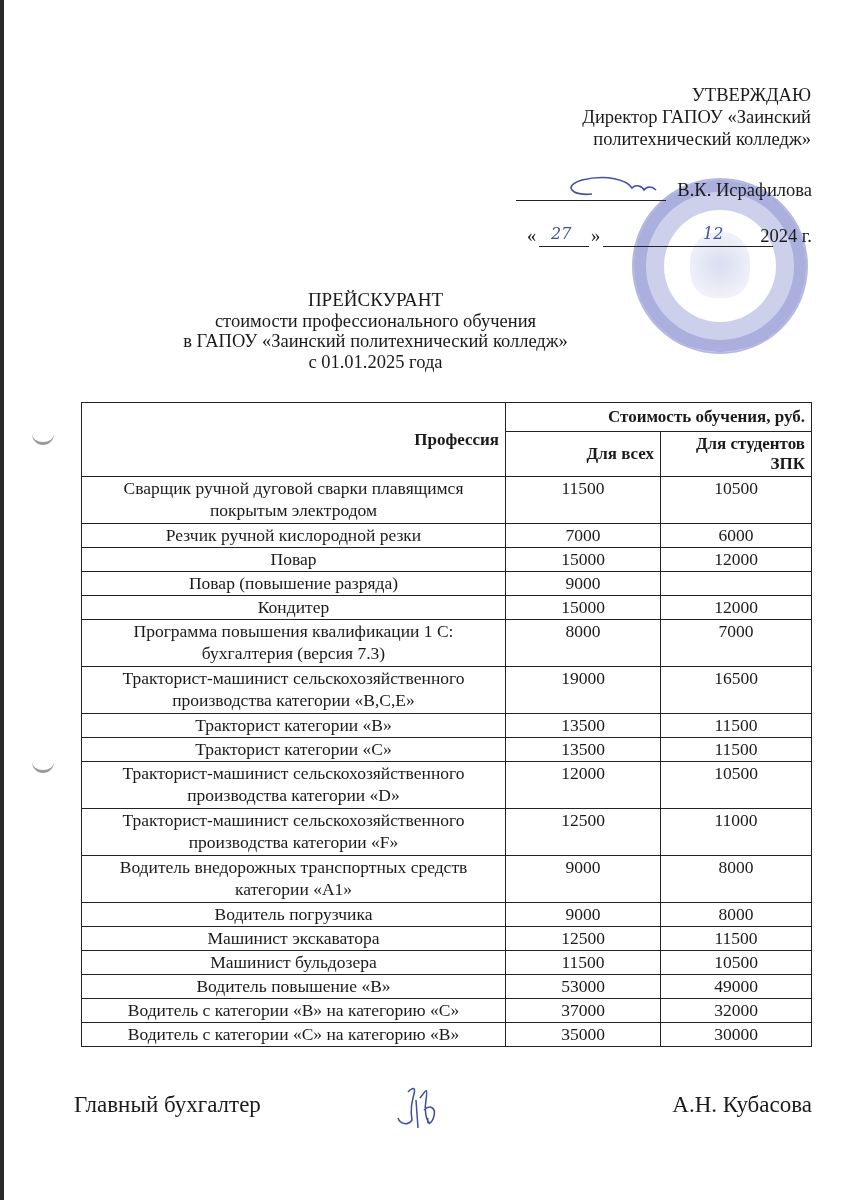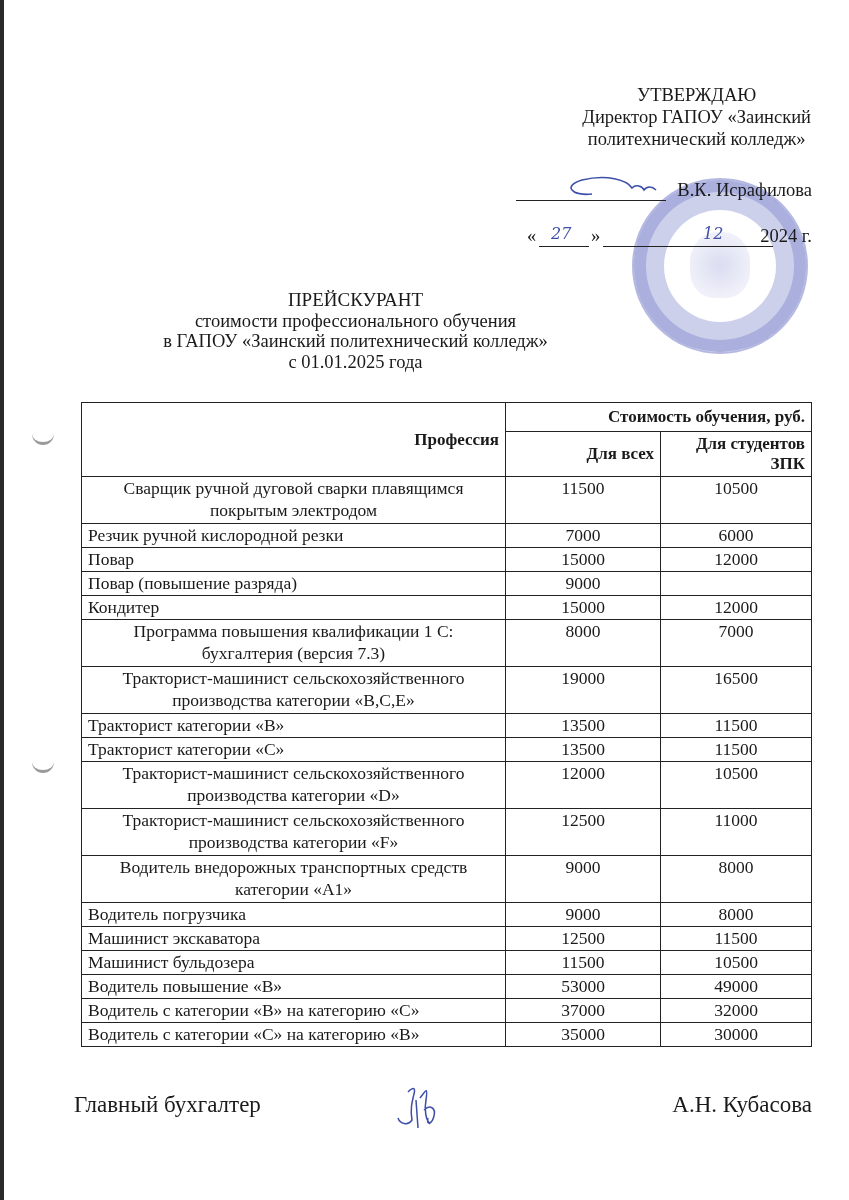--- a/index.html
+++ b/index.html
@@ -2,44 +2,44 @@
 <html><head>
 <meta charset="utf-8">
 <style>
   html, body { margin: 0; padding: 0; }
   body {
     width: 849px; height: 1200px; background: #ffffff; position: relative; overflow: hidden;
     font-family: "Liberation Serif", "DejaVu Serif", serif; color: #1a1a1a;
   }
   .edge { position: absolute; left: 0; top: 0; width: 4px; height: 1200px; background: #2a2a2a; }
   .hole { position: absolute; left: 32px; width: 22px; height: 10px; border-bottom: 3px solid #9a9a9a; border-radius: 0 0 12px 12px; }
-  .approve { position: absolute; right: 38px; top: 84px; text-align: center; font-size: 18.5px; line-height: 22px; }
+  .approve { position: absolute; right: 38px; top: 84px; text-align: right; font-size: 18.5px; line-height: 22px; }
   .approve .line { display: block; }
   .sign-row { position: absolute; left: 516px; top: 180px; width: 296px; height: 24px; font-size: 18.5px; }
   .sign-row .underline { position: absolute; left: 0; top: 20px; width: 150px; border-bottom: 1px solid #222; }
   .sign-row .name { position: absolute; right: 0; top: 0; }
   .date-row { position: absolute; left: 527px; top: 226px; width: 285px; height: 24px; font-size: 18.5px; }
   .date-row span { position: absolute; top: 0; }
   .date-row .ul1 { position: absolute; left: 12px; top: 20px; width: 50px; border-bottom: 1px solid #222; }
   .date-row .ul2 { position: absolute; left: 76px; top: 20px; width: 170px; border-bottom: 1px solid #222; }
   .hw { color: #3d4fa8; font-style: italic; font-family: "DejaVu Serif", serif; font-size: 16px; }
   .stamp { position: absolute; left: 632px; top: 178px; width: 172px; height: 172px; border-radius: 50%; border: 2px solid rgba(90,100,190,0.45);
            box-shadow: inset 0 0 0 10px rgba(255,255,255,0), inset 0 0 0 12px rgba(90,100,190,0.3), inset 0 0 0 28px rgba(255,255,255,0), inset 0 0 0 30px rgba(90,100,190,0.3); }
   .stamp .emblem { position: absolute; left: 56px; top: 52px; width: 60px; height: 66px; border-radius: 45% 45% 40% 40%; background: radial-gradient(circle, rgba(110,120,200,0.25), rgba(110,120,200,0.05)); }
-  .title-block { position: absolute; left: 0; width: 711px; top: 290px; text-align: center; font-size: 18.5px; line-height: 20.5px; }
+  .title-block { position: absolute; left: 0; width: 711px; top: 290px; text-align: center; font-size: 18.5px; line-height: 20.5px; padding-left: 20px; }
   .title-block .t { font-size: 19px; }
   table.price { position: absolute; left: 81px; top: 402px; width: 731px; border-collapse: collapse; font-size: 17.5px; }
   table.price td, table.price th { border: 1px solid #222; padding: 0 6px; vertical-align: top; line-height: 22px; }
   table.price th { font-weight: bold; text-align: right; vertical-align: middle; font-size: 17px; }
   table.price th.prof { width: 411px; }
   table.price th.grp { height: 28px; }
   table.price th.sub { height: 44px; line-height: 20px; }
   table.price th.c1 { width: 142px; }
   table.price td.num { text-align: center; }
-  table.price tr.single td { height: 23px; }
+  table.price tr.single td { height: 23px; text-align: center; }
   table.price tr.double td { height: 46px; text-align: center; }
   .footer { position: absolute; top: 1092px; font-size: 23px; }
   .footer.left { left: 74px; }
   .footer.right { right: 37px; }
   .sig2 { position: absolute; left: 390px; top: 1080px; width: 60px; height: 55px; }
 </style>
 </head>
 <body>
 
 <div class="edge"></div>

